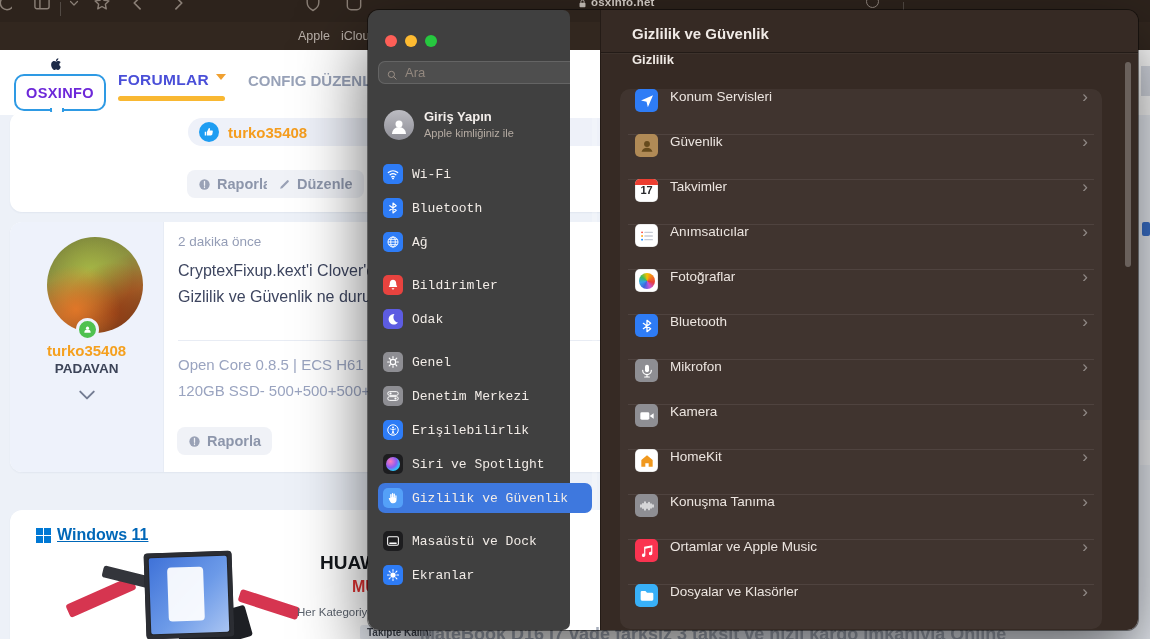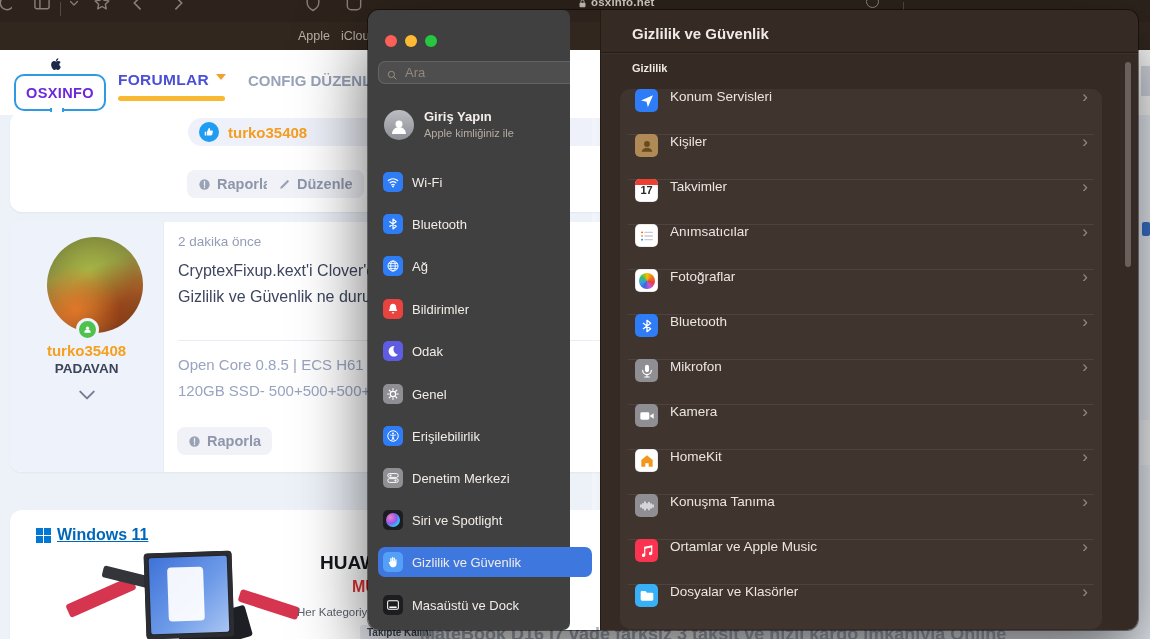--- a/index.html
+++ b/index.html
@@ -90,29 +90,29 @@
     font-family:"Liberation Sans","DejaVu Sans",sans-serif;}
   .search-input::placeholder{color:#93887f;}
   .account{position:absolute;left:0;top:96px;width:232px;height:46px;}
   .acct-avatar{position:absolute;left:16px;top:4px;width:30px;height:30px;border-radius:50%;
     background:linear-gradient(180deg,#bcbcc2,#8e8e96);display:flex;align-items:center;justify-content:center;color:#fff;overflow:hidden;}
   .acct-avatar svg{width:20px;height:20px;margin-top:4px;}
   .acct-title{position:absolute;left:56px;top:3px;font-size:13px;font-weight:600;color:#f4efec;}
   .acct-sub{position:absolute;left:56px;top:21px;font-size:11px;color:#b5aba2;}
   .sb-list{position:absolute;left:0;top:145px;width:232px;}
   .sb-group{margin-bottom:13px;}
-  .sb-item{height:30px;margin:12px 8px 0 10px;border-radius:7px;display:flex;align-items:center;padding-left:5px;box-sizing:border-box;}
+  .sb-item{height:30px;margin:4px 8px 0 10px;border-radius:7px;display:flex;align-items:center;padding-left:5px;box-sizing:border-box;font-family:Liberation Mono, monospace;}
   .sb-item.sel{background:#3e78de;}
   .sb-label{font-size:13px;color:#f2ece7;margin-left:9px;white-space:nowrap;}
   .icon-box{flex:none;border-radius:5px;display:flex;align-items:center;justify-content:center;position:relative;overflow:hidden;}
   .icon-box svg{display:block;}
   .sb-scroll{position:absolute;left:224px;top:90px;width:5px;height:480px;border-radius:3px;background:rgba(255,255,255,.22);}
   .panel-title{position:absolute;left:32px;top:15px;font-size:15px;font-weight:700;color:#f0eae6;}
   .panel-sep{position:absolute;left:0;top:42px;width:100%;height:1px;background:rgba(0,0,0,.35);box-shadow:0 1px 0 rgba(255,255,255,.04);}
-  .section-title{position:absolute;left:32px;top:52px;font-size:11px;font-weight:700;color:#efe9e4;}
+  .section-title{position:absolute;left:32px;top:42px;font-size:13px;font-weight:700;color:#efe9e4;}
   .rows-card{position:absolute;left:20px;top:79px;width:482px;background:rgba(255,255,255,.05);border-radius:10px;}
   .p-row{height:45px;display:flex;align-items:flex-start;padding:0 14px 0 15px;box-sizing:border-box;position:relative;}
   .p-row + .p-row::before{content:"";position:absolute;left:8px;right:8px;top:0;height:1px;background:rgba(255,255,255,.08);}
   .p-label{font-size:13.5px;color:#ece5e0;margin-left:12px;white-space:nowrap;}
   .p-chev{margin-left:auto;font-size:17px;color:rgba(255,255,255,.42);line-height:1;transform:translateY(-1px);}
   .panel-scroll{position:absolute;right:7px;top:52px;width:6px;height:205px;border-radius:3px;background:rgba(255,255,255,.26);z-index:4;}
   .cal-band{position:absolute;left:0;top:0;width:100%;height:6px;background:#ec3e31;}
   .cal-num{position:absolute;left:0;top:5px;width:100%;text-align:center;font-size:11px;font-weight:700;color:#26272b;}
   .photos-wheel{width:16px;height:16px;border-radius:50%;
     background:conic-gradient(#f5c000,#f2781e,#e73f3a,#c555d8,#3e63dd,#35a3e8,#3dbd5d,#f5c000);}
@@ -349,43 +349,43 @@
                 <svg viewBox="0 0 24 24" style="width: 14px; height: 14px;">
                   <circle cx="12" cy="12" r="4.6" fill="none" stroke="currentColor" stroke-width="2"></circle>
                   <g stroke="currentColor" stroke-width="2" stroke-linecap="round">
                     <path d="M12 2.8v2.6M12 18.6v2.6M2.8 12h2.6M18.6 12h2.6M5.5 5.5l1.8 1.8M16.7 16.7l1.8 1.8M18.5 5.5l-1.8 1.8M7.3 16.7l-1.8 1.8"></path>
                   </g>
                 </svg>
               </span>
               <span class="sb-label">Genel</span>
             </div>
             <div class="sb-item">
-              <span class="icon-box" style="width: 20px; height: 20px; background: rgb(46, 124, 246); color: rgb(255, 255, 255);">
-                <svg viewBox="0 0 24 24" style="width: 14px; height: 14px;">
-                  <circle cx="12" cy="12" r="9" fill="none" stroke="currentColor" stroke-width="1.7"></circle>
-                  <circle cx="12" cy="7.8" r="1.7" fill="currentColor"></circle>
-                  <path d="M7.6 10.2c1.6.6 2.9.9 4.4.9s2.8-.3 4.4-.9M12 11.1v3.2M12 14.3l-2 4.6M12 14.3l2 4.6" fill="none" stroke="currentColor" stroke-width="1.6" stroke-linecap="round"></path>
-                </svg>
-              </span>
-              <span class="sb-label">Erişilebilirlik</span>
-            </div>
-            <div class="sb-item">
               <span class="icon-box" style="width: 20px; height: 20px; background: rgb(142, 142, 147); color: rgb(255, 255, 255);">
                 <svg viewBox="0 0 24 24" style="width: 14px; height: 14px;">
                   <g fill="none" stroke="currentColor" stroke-width="1.7">
                     <rect x="3" y="4.5" width="18" height="6.4" rx="3.2"></rect>
                     <rect x="3" y="13.1" width="18" height="6.4" rx="3.2"></rect>
                   </g>
                   <circle cx="7.7" cy="7.7" r="1.9" fill="currentColor"></circle>
                   <circle cx="16.3" cy="16.3" r="1.9" fill="currentColor"></circle>
                 </svg>
               </span>
               <span class="sb-label">Denetim Merkezi</span>
             </div>
             <div class="sb-item">
+              <span class="icon-box" style="width: 20px; height: 20px; background: rgb(46, 124, 246); color: rgb(255, 255, 255);">
+                <svg viewBox="0 0 24 24" style="width: 14px; height: 14px;">
+                  <circle cx="12" cy="12" r="9" fill="none" stroke="currentColor" stroke-width="1.7"></circle>
+                  <circle cx="12" cy="7.8" r="1.7" fill="currentColor"></circle>
+                  <path d="M7.6 10.2c1.6.6 2.9.9 4.4.9s2.8-.3 4.4-.9M12 11.1v3.2M12 14.3l-2 4.6M12 14.3l2 4.6" fill="none" stroke="currentColor" stroke-width="1.6" stroke-linecap="round"></path>
+                </svg>
+              </span>
+              <span class="sb-label">Erişilebilirlik</span>
+            </div>
+            <div class="sb-item">
               <span class="icon-box" style="width: 20px; height: 20px; background: rgb(29, 29, 31); color: rgb(255, 255, 255);">
                 <span class="siri-orb"></span>
               </span>
               <span class="sb-label">Siri ve Spotlight</span>
             </div>
             <div class="sb-item sel">
               <span class="icon-box" style="width: 20px; height: 20px; background: rgb(84, 160, 248); color: rgb(255, 255, 255);">
                 <svg viewBox="0 0 24 24" style="width: 14px; height: 14px;">
                   <path d="M7.2 12.5V6.2a1.15 1.15 0 0 1 2.3 0v4.6h.6V4.6a1.15 1.15 0 0 1 2.3 0v6.2h.6V5.4a1.15 1.15 0 0 1 2.3 0v6.4h.6V8.2a1.1 1.1 0 0 1 2.2 0v7c0 3.6-2.2 6-5.6 6-2.8 0-4.2-1.2-5.5-3.4-.8-1.4-1.7-3.2-2.2-4.5-.5-1.2.9-2 1.8-1.1z" fill="currentColor"></path>
                 </svg>
@@ -433,21 +433,21 @@
             <span class="p-label">Konum Servisleri</span>
             <span class="p-chev">›</span>
           </div>
           <div class="p-row">
             <span class="icon-box" style="width: 23px; height: 23px; background: rgb(176, 138, 86); color: rgb(102, 75, 29);">
               <svg viewBox="0 0 24 24" style="width: 16px; height: 16px;">
                 <circle cx="12" cy="9" r="4.4" fill="currentColor"></circle>
                 <path d="M3.8 20.8a8.6 8.6 0 0 1 16.4 0z" fill="currentColor"></path>
               </svg>
             </span>
-            <span class="p-label">Kişiler</span>
+            <span class="p-label">Güvenlik</span>
             <span class="p-chev">›</span>
           </div>
           <div class="p-row">
             <span class="icon-box" style="width: 23px; height: 23px; background: rgb(255, 255, 255); box-shadow: rgba(0, 0, 0, 0.15) 0px 0px 0px 0.5px inset; color: rgb(255, 255, 255);">
               <span class="cal-band"></span>
               <span class="cal-num">17</span>
             </span>
             <span class="p-label">Takvimler</span>
             <span class="p-chev">›</span>
           </div>

